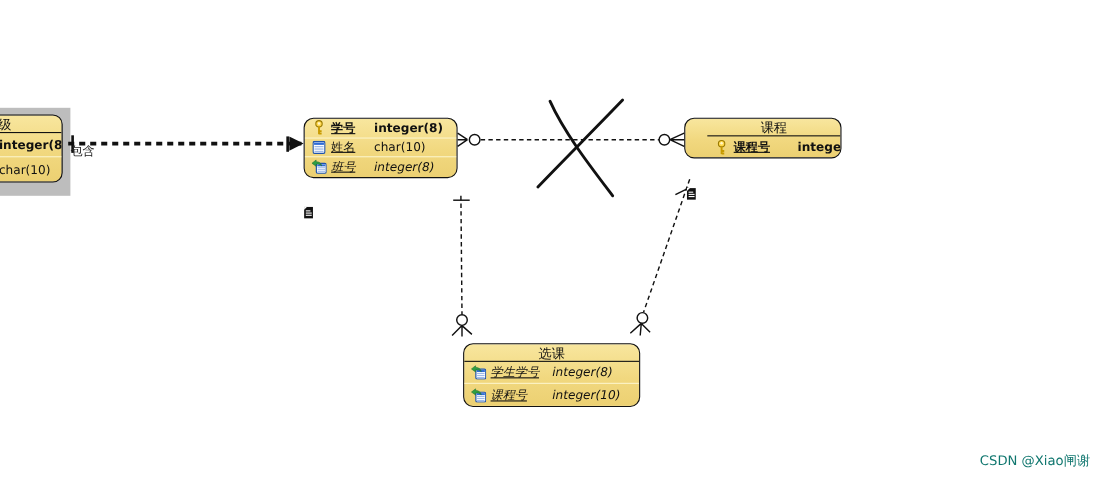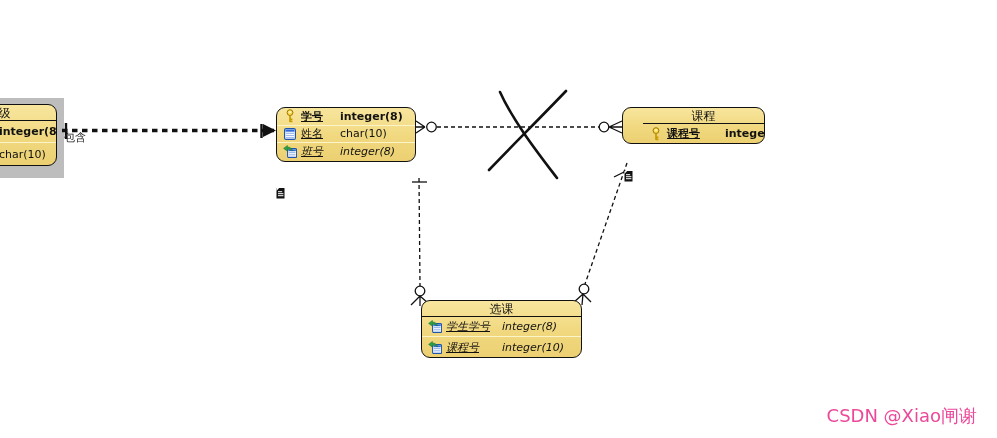--- a/index.html
+++ b/index.html
@@ -17,21 +17,21 @@
   .icon{display:inline-flex;width:14px;justify-content:center;margin-right:4px;flex:0 0 auto;}
   .fname{flex:0 0 auto;text-decoration:underline;}
   .ftype{flex:0 0 auto;}
   .pk .fname,.pk .ftype{font-weight:bold;}
   .fk .fname,.fk .ftype{font-style:italic;}
   .e-student .row{height:17.5px}  .e-student .fname{width:39px}
   .e-course  .row{height:19px}    .e-course  .fname{width:58px}
   .e-enroll  .row{height:20px}    .e-enroll  .fname{width:56px}
   .e-class   .row{height:22px;padding-left:58px}
   .rel-label{position:absolute;left:64px;top:114px;font-size:11px;color:#222;margin-top:16px;}
-  .watermark{position:absolute;right:20px;bottom:10px;font-size:18px;color:#ec4899;}
+  .watermark{position:absolute;right:6px;bottom:10px;font-size:12px;color:#0f766e;}
   .note{position:absolute;width:9px;height:11px;}
 </style>
 </head>
 <body>
 
 <div class="canvas">
 
   <div class="selection" style="left:-70px;top:98px;width:134px;height:80px;"></div>
 
   <svg class="wires" width="997" height="438" viewBox="0 0 997 438">
@@ -122,21 +122,21 @@
             <circle cx="6" cy="3.6" r="2.9" fill="#ffd84d" stroke="#9a7a00" stroke-width="1"></circle>
             <circle cx="6" cy="3.2" r="1.1" fill="#fff7d0"></circle>
             <path d="M6 6.5 V13 M6 10.3 H8.4 M6 12.5 H8.4" stroke="#c79a00" stroke-width="1.7" fill="none"></path>
           </svg>
       </span>
       <span class="fname">课程号</span>
       <span class="ftype">integer(10)</span>
     </div>
   </div>
 
-  <div class="entity e-enroll" style="left:421px;top:300px;width:161px;">
+  <div class="entity e-enroll" style="left:421px;top:312px;width:161px;">
     <div class="title">选课</div>
     <div class="row fk">
       <span class="icon">
         <svg width="14" height="13" viewBox="0 0 14 13">
             <rect x="4.6" y="3.6" width="9" height="9" rx="1.3" fill="#fff" stroke="#1f54ad" stroke-width="1.1"></rect>
             <rect x="5.4" y="4.4" width="7.4" height="1.8" fill="#2e6bd6"></rect>
             <rect x="5.7" y="7" width="6.8" height="1" fill="#9db9e8"></rect>
             <rect x="5.7" y="8.8" width="6.8" height="1" fill="#9db9e8"></rect>
             <rect x="5.7" y="10.6" width="6.8" height="1" fill="#9db9e8"></rect>
             <path d="M0.6 3.4 L4.4 0.4 L4.4 2 C7.4 2 8.9 3.5 9.5 5.8 C7.8 4.3 6.3 4 4.4 4.3 L4.4 6.2 Z" fill="#2f9e44" stroke="#1c6e2e" stroke-width="0.5"></path>

